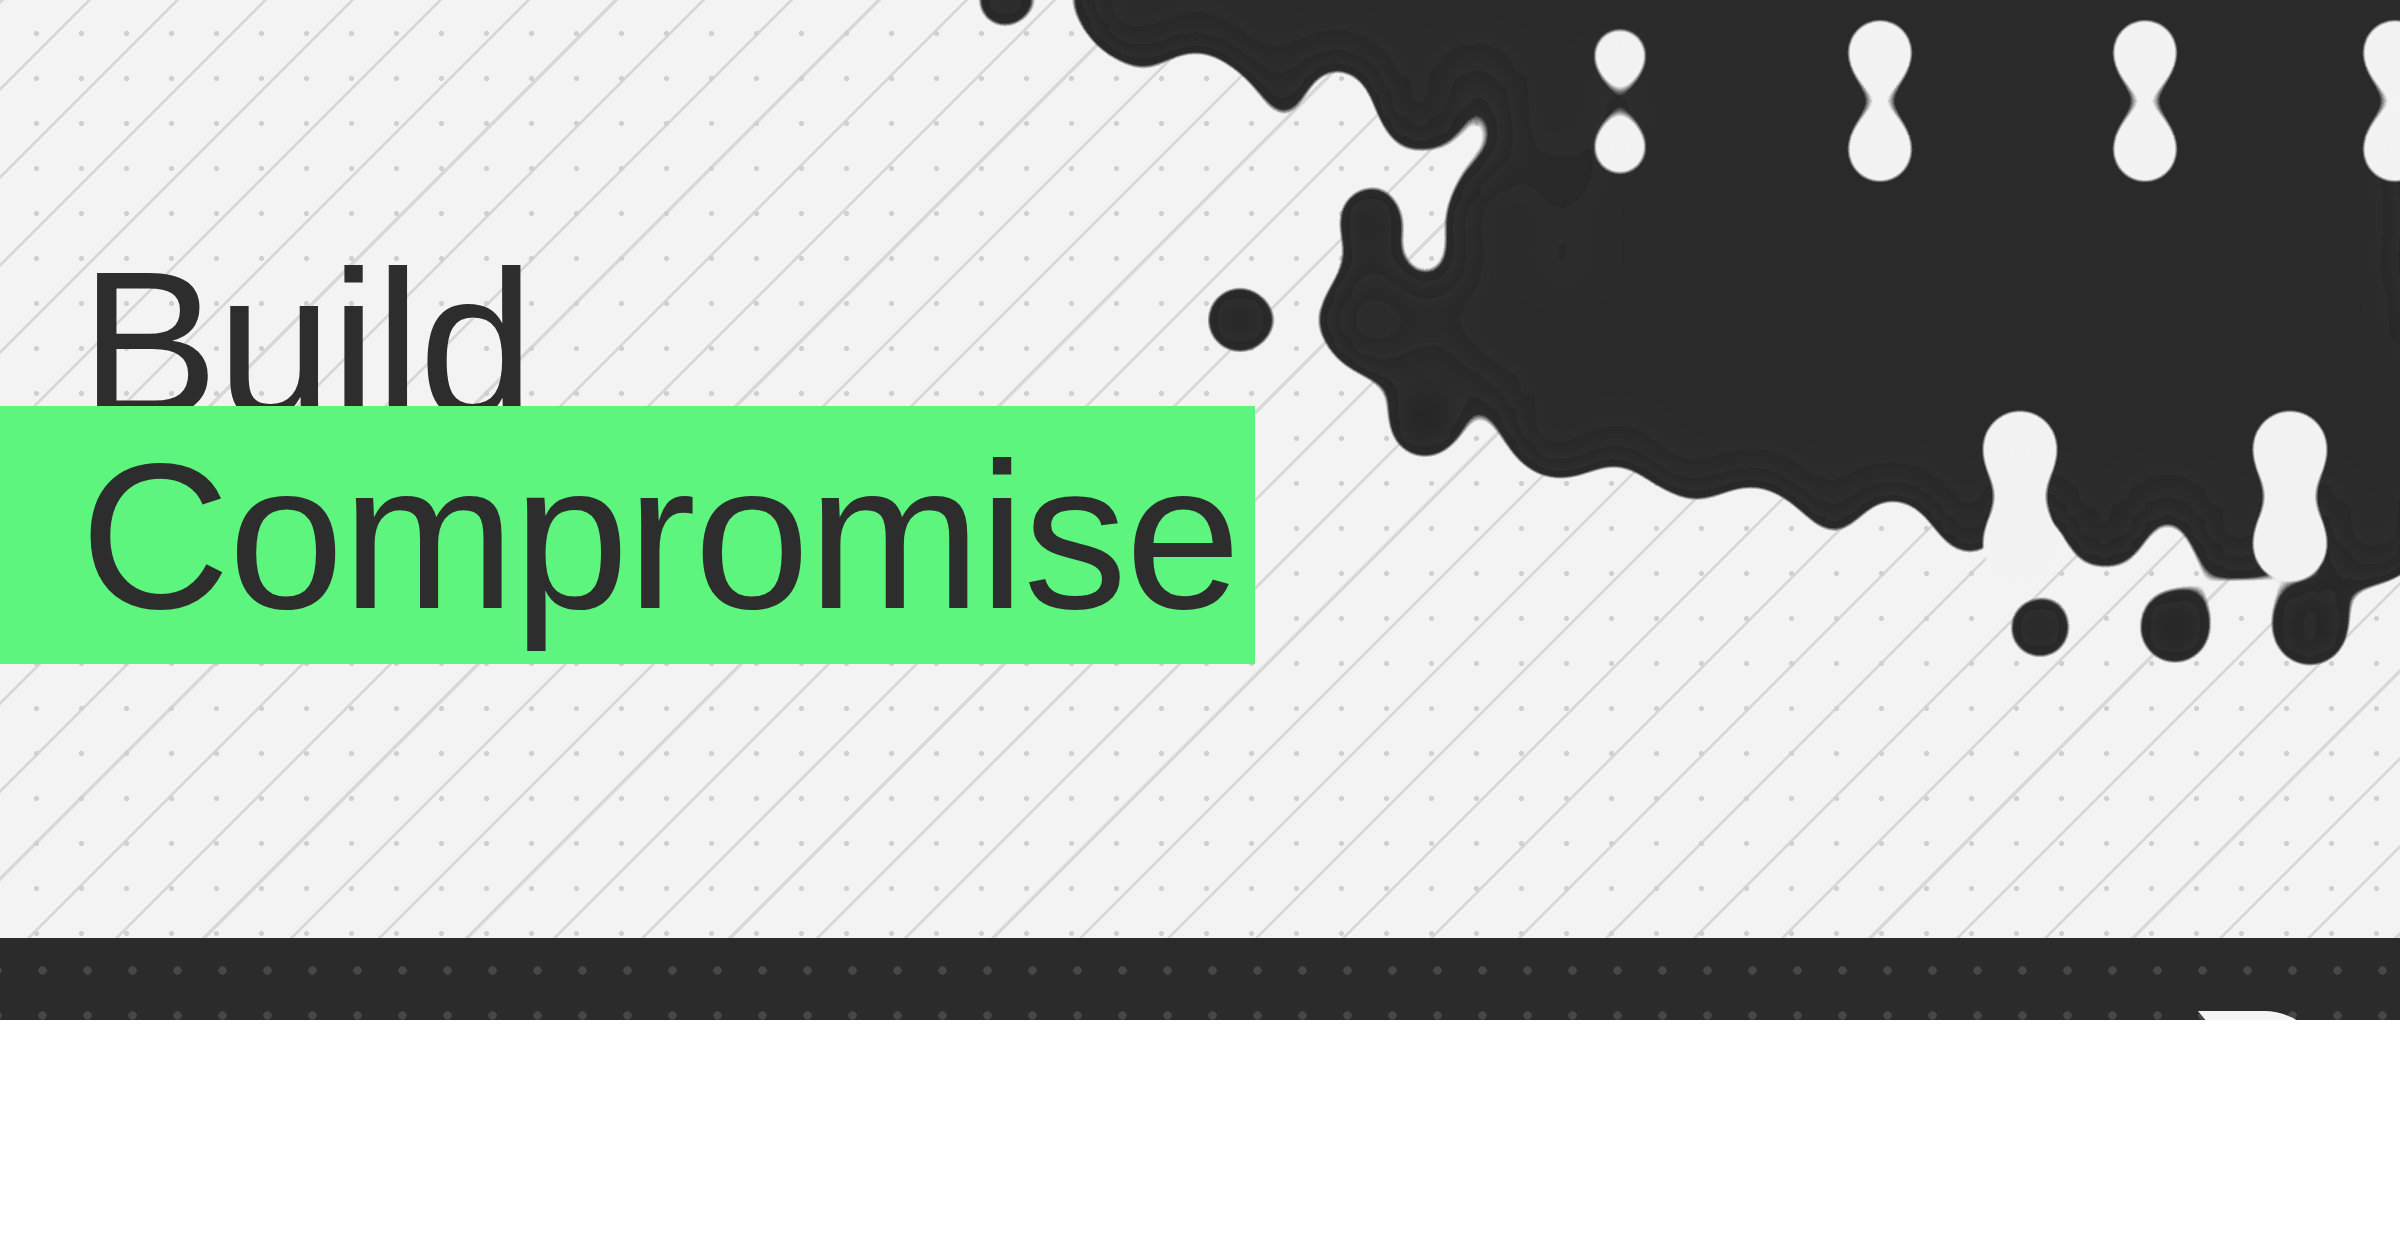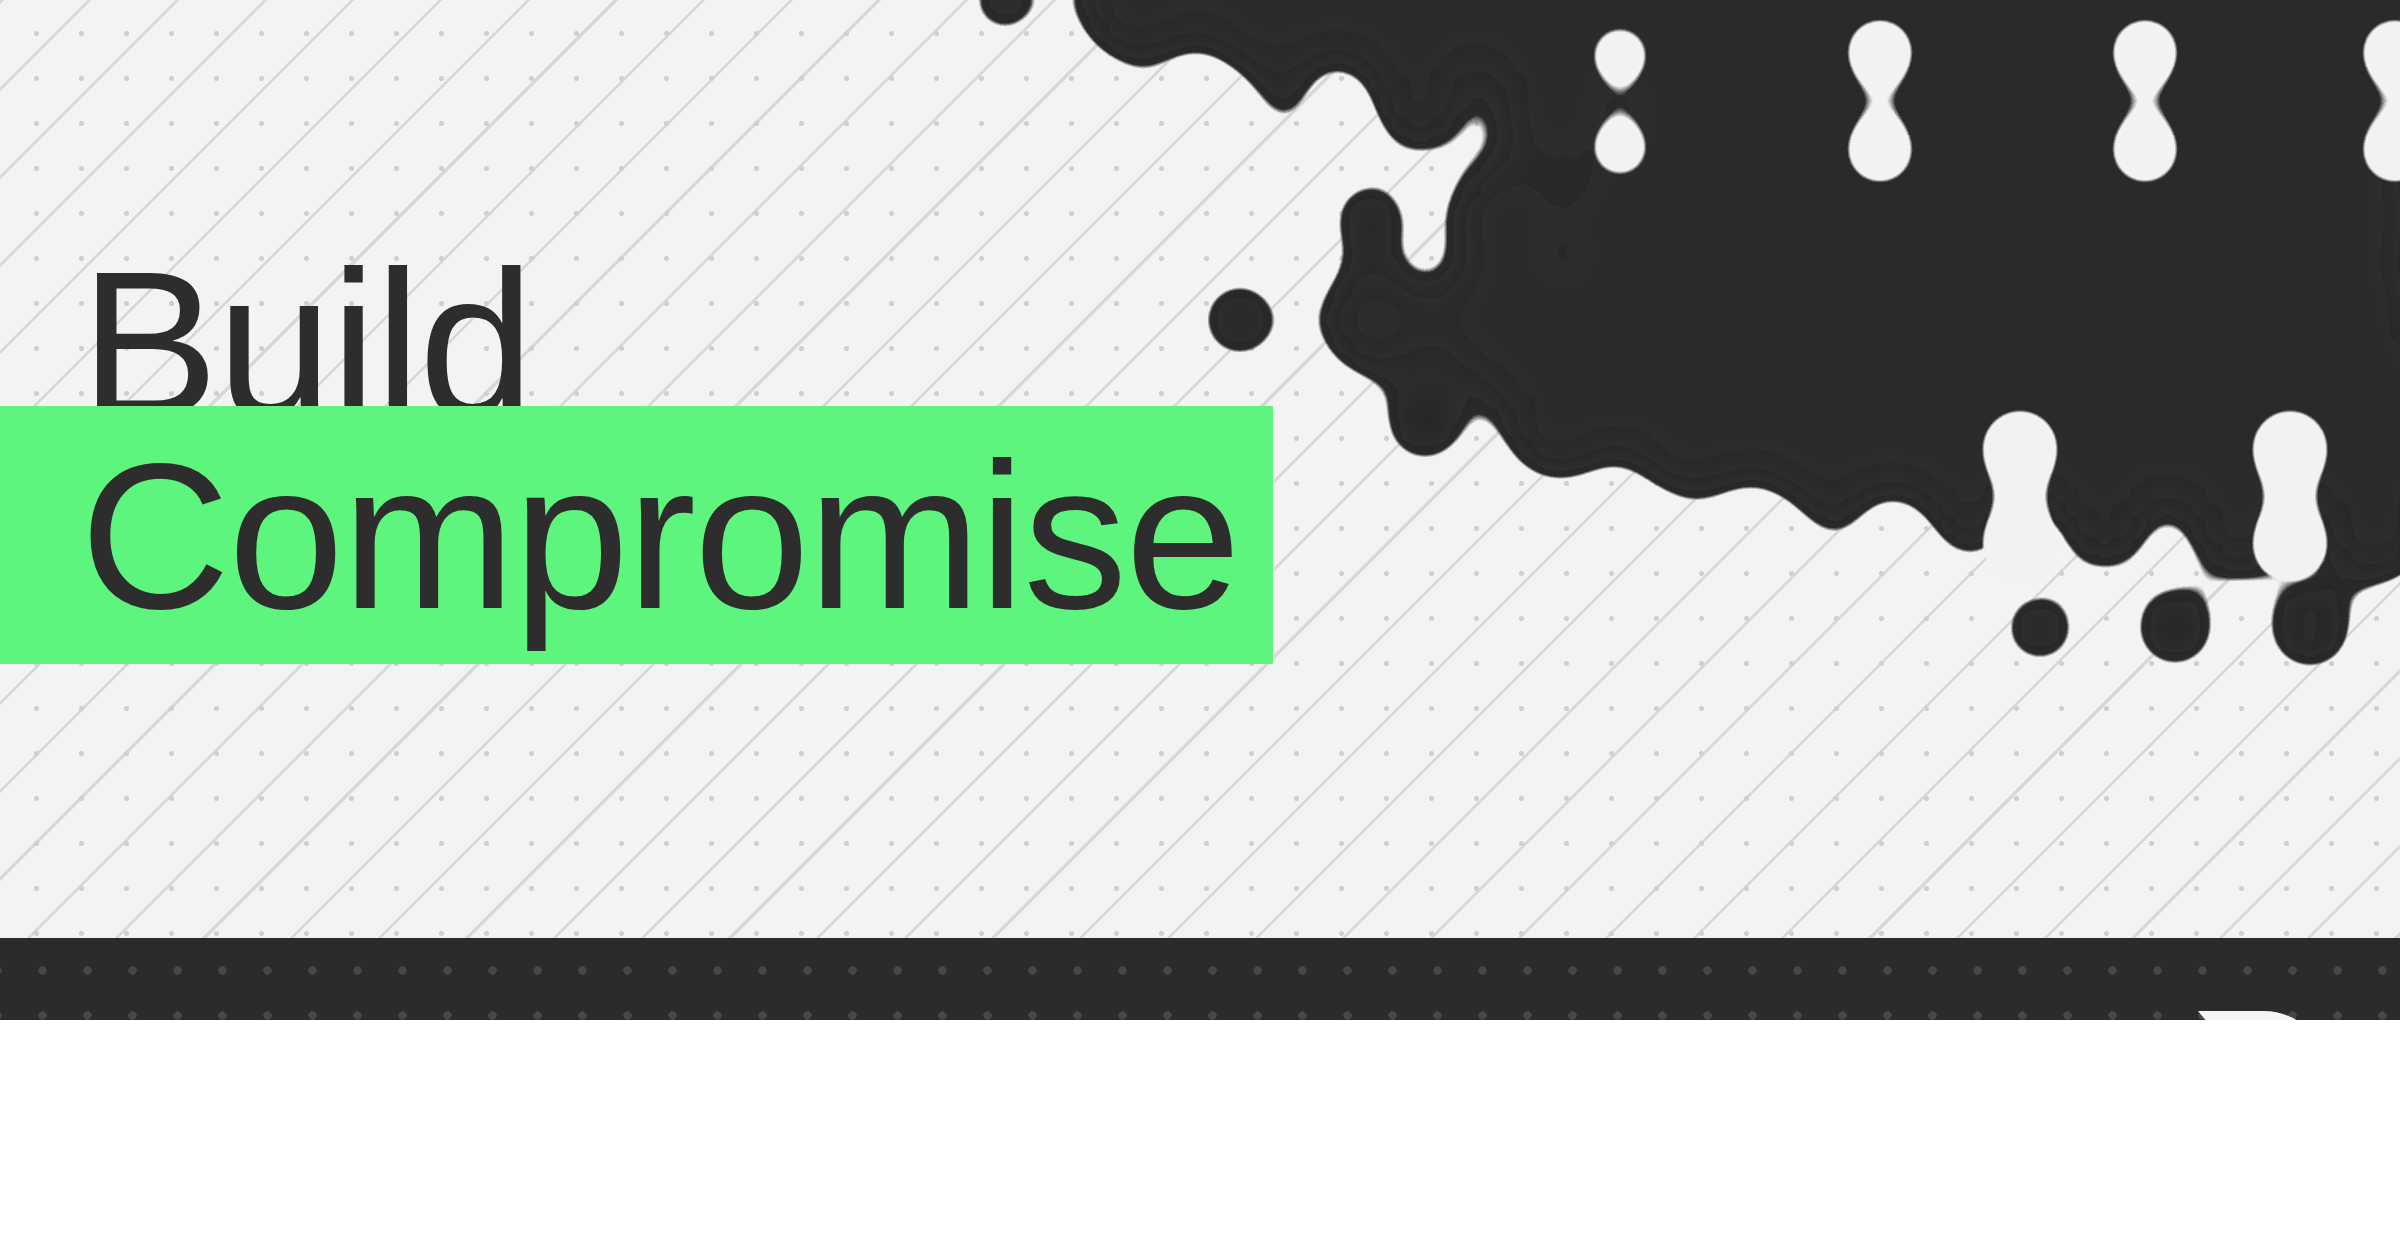--- a/index.html
+++ b/index.html
@@ -84,21 +84,21 @@
     padding: 0 0 0 80px;
     margin-top: 238px;
   }
   .hl-mark {
     display: inline-block;
     background: #5ef57e;
     padding: 24px 0 22px 80px;
     padding-right: 22px;
   }
   .hl-mark-2 {
-    padding-right: 34px;
+    padding-right: 16px;
   }
   .hl-row-2 { margin-top: -22px; }
   .hl-row-3 { margin-top: -44px; }
 
   
   #dark-panel {
     position: absolute;
     left: 0;
     top: 938px;
     width: 2400px;

